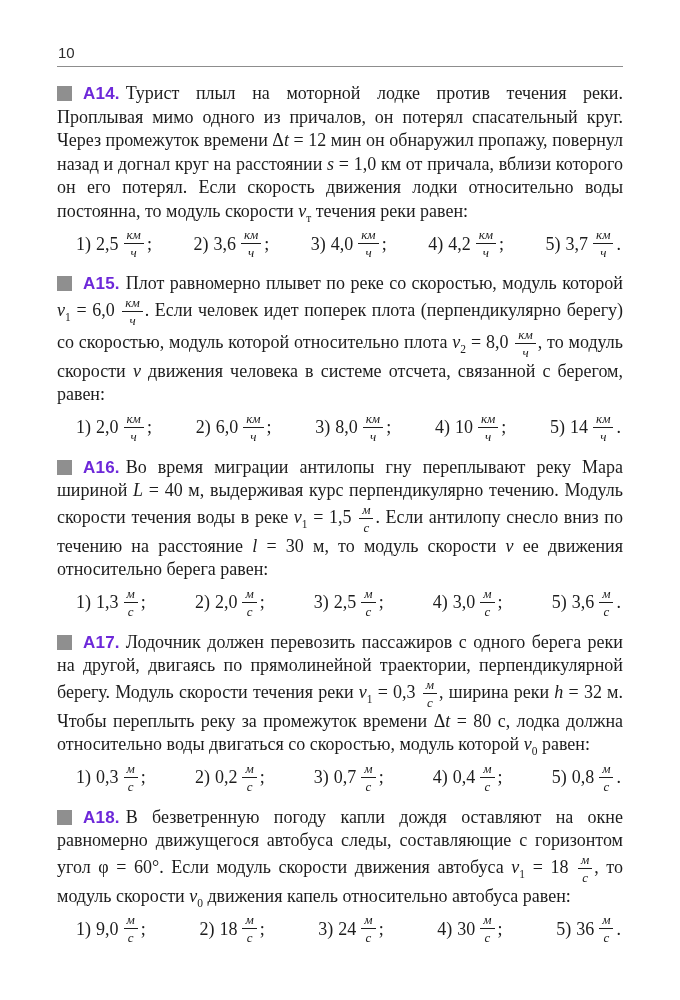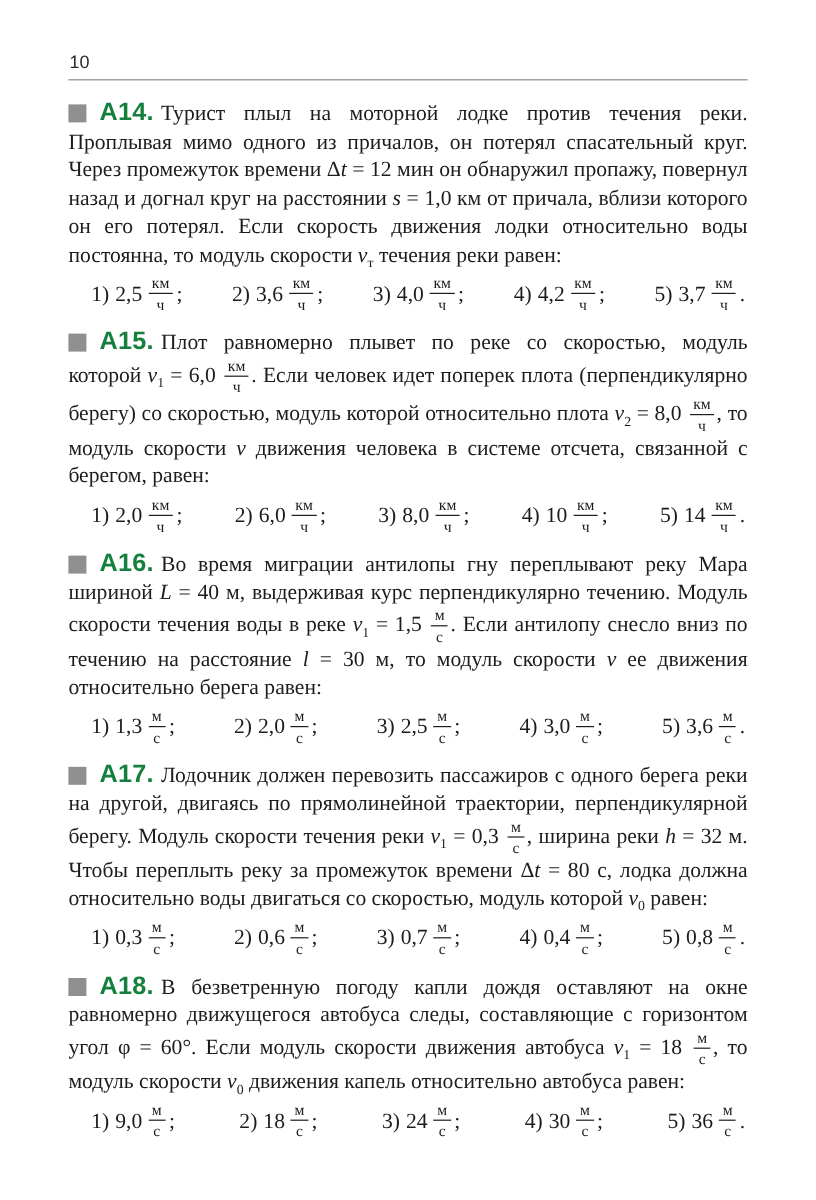--- a/index.html
+++ b/index.html
@@ -22,30 +22,31 @@
   .ptext {
     font-size:18px; line-height:23.5px; text-align:justify;
     text-justify:inter-word;
   }
   .sq {
     display:inline-block; width:15px; height:15px;
     background:#8f8f8f; margin-right:11px; vertical-align:-2px;
   }
   .pid {
     font-family:"Liberation Sans", sans-serif;
-    font-weight:700; font-size:21px; margin-right:6px;
-    letter-spacing:.2px; color:#15803d;
+    font-weight:700; font-size:17px; margin-right:6px;
+    letter-spacing:.2px; color:#6d28d9;
   }
   .var { font-style:italic; }
   sub.vsub { font-size:11.5px; line-height:0; }
 
   .frac {
     display:inline-flex; flex-direction:column; align-items:center;
     vertical-align:middle; line-height:1; margin:0 2px;
     transform:translateY(-1px);
+    font-style:italic;
   }
   .frac .fnum { font-size:13px; padding:1px 3px 2px 3px; border-bottom:1.2px solid #1c1c1c; }
   .frac .fden { font-size:13px; padding-top:2px; }
 
   .answers {
     display:flex; justify-content:space-between; align-items:center;
     padding:5px 2px 3px 19px; font-size:18px;
   }
   .answer { display:inline-flex; align-items:center; white-space:nowrap; }
   .alabel { margin-right:5px; }
@@ -230,21 +231,21 @@
             <span class="alabel">1)</span>
             <span class="aval">0,3</span>
             <span class="frac">
               <span class="fnum">м</span>
               <span class="fden">с</span>
             </span>
             <span class="atail">;</span>
           </span>
           <span class="answer">
             <span class="alabel">2)</span>
-            <span class="aval">0,6</span>
+            <span class="aval">0,2</span>
             <span class="frac">
               <span class="fnum">м</span>
               <span class="fden">с</span>
             </span>
             <span class="atail">;</span>
           </span>
           <span class="answer">
             <span class="alabel">3)</span>
             <span class="aval">0,7</span>
             <span class="frac">

